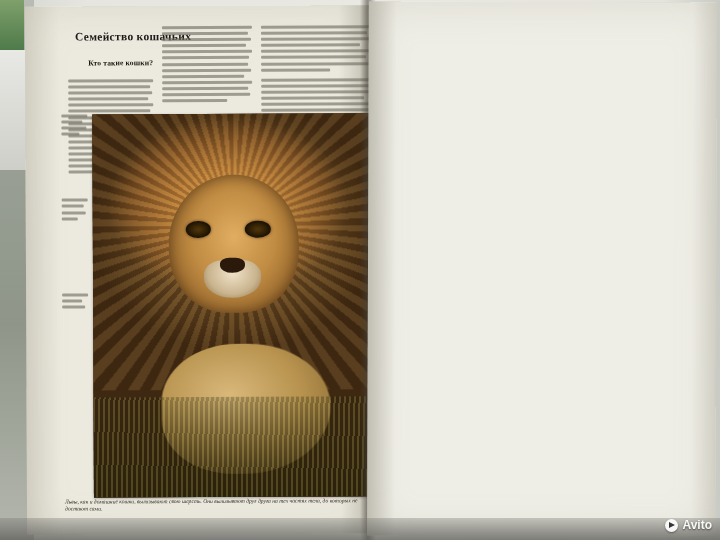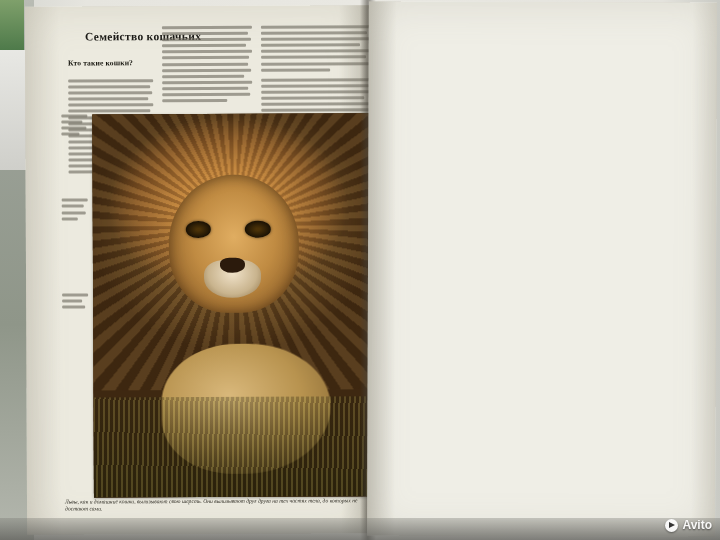--- a/index.html
+++ b/index.html
@@ -176,24 +176,24 @@
 
 <div class="photo">
 
   <div class="desk-left">
     <div class="green"></div>
     <div class="white"></div>
   </div>
 
   <div class="page page-left">
 
-    <div class="page-title" style="left:50px; top:24px;margin-left:10px;">Семейство кошачьих</div>
+    <div class="page-title" style="left:50px; top:24px;">Семейство кошачьих</div>
 
     <div class="col" style="left:43px; top:52px; width:85px;">
-      <div class="sec-head" style="position:relative; left:0; top:0; width:85px;">Кто такие кошки?</div>
+      <div class="sec-head" style="position:relative; left:0; top:0; width:85px;text-align:right;">Кто такие кошки?</div>
       <div style="height:12px"></div>
       <div class="line" style="width:100%"></div>
         <div class="line" style="width:97%"></div>
       <div class="line" style="width:99%"></div>
         <div class="line" style="width:94%"></div>
       <div class="line" style="width:100%"></div>
         <div class="line" style="width:96%"></div>
       <div class="line" style="width:98%"></div>
         <div class="line" style="width:92%"></div>
       <div class="line" style="width:100%"></div>

